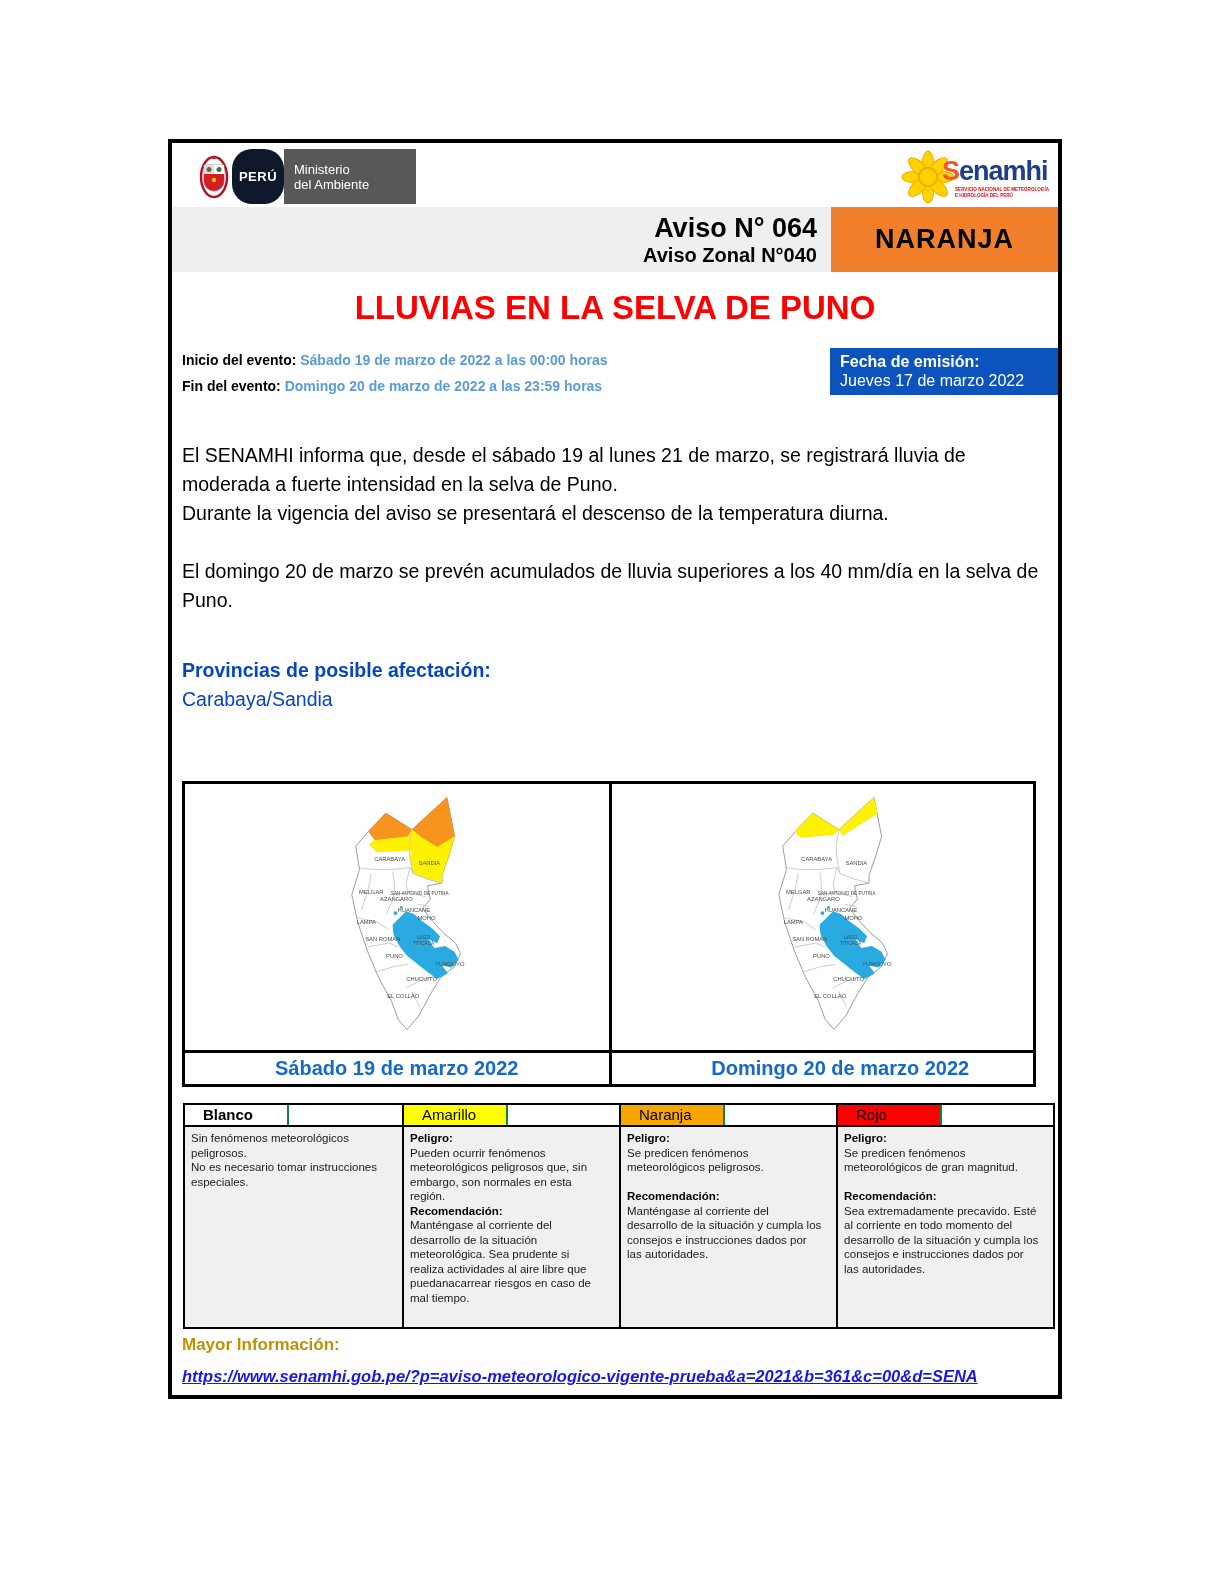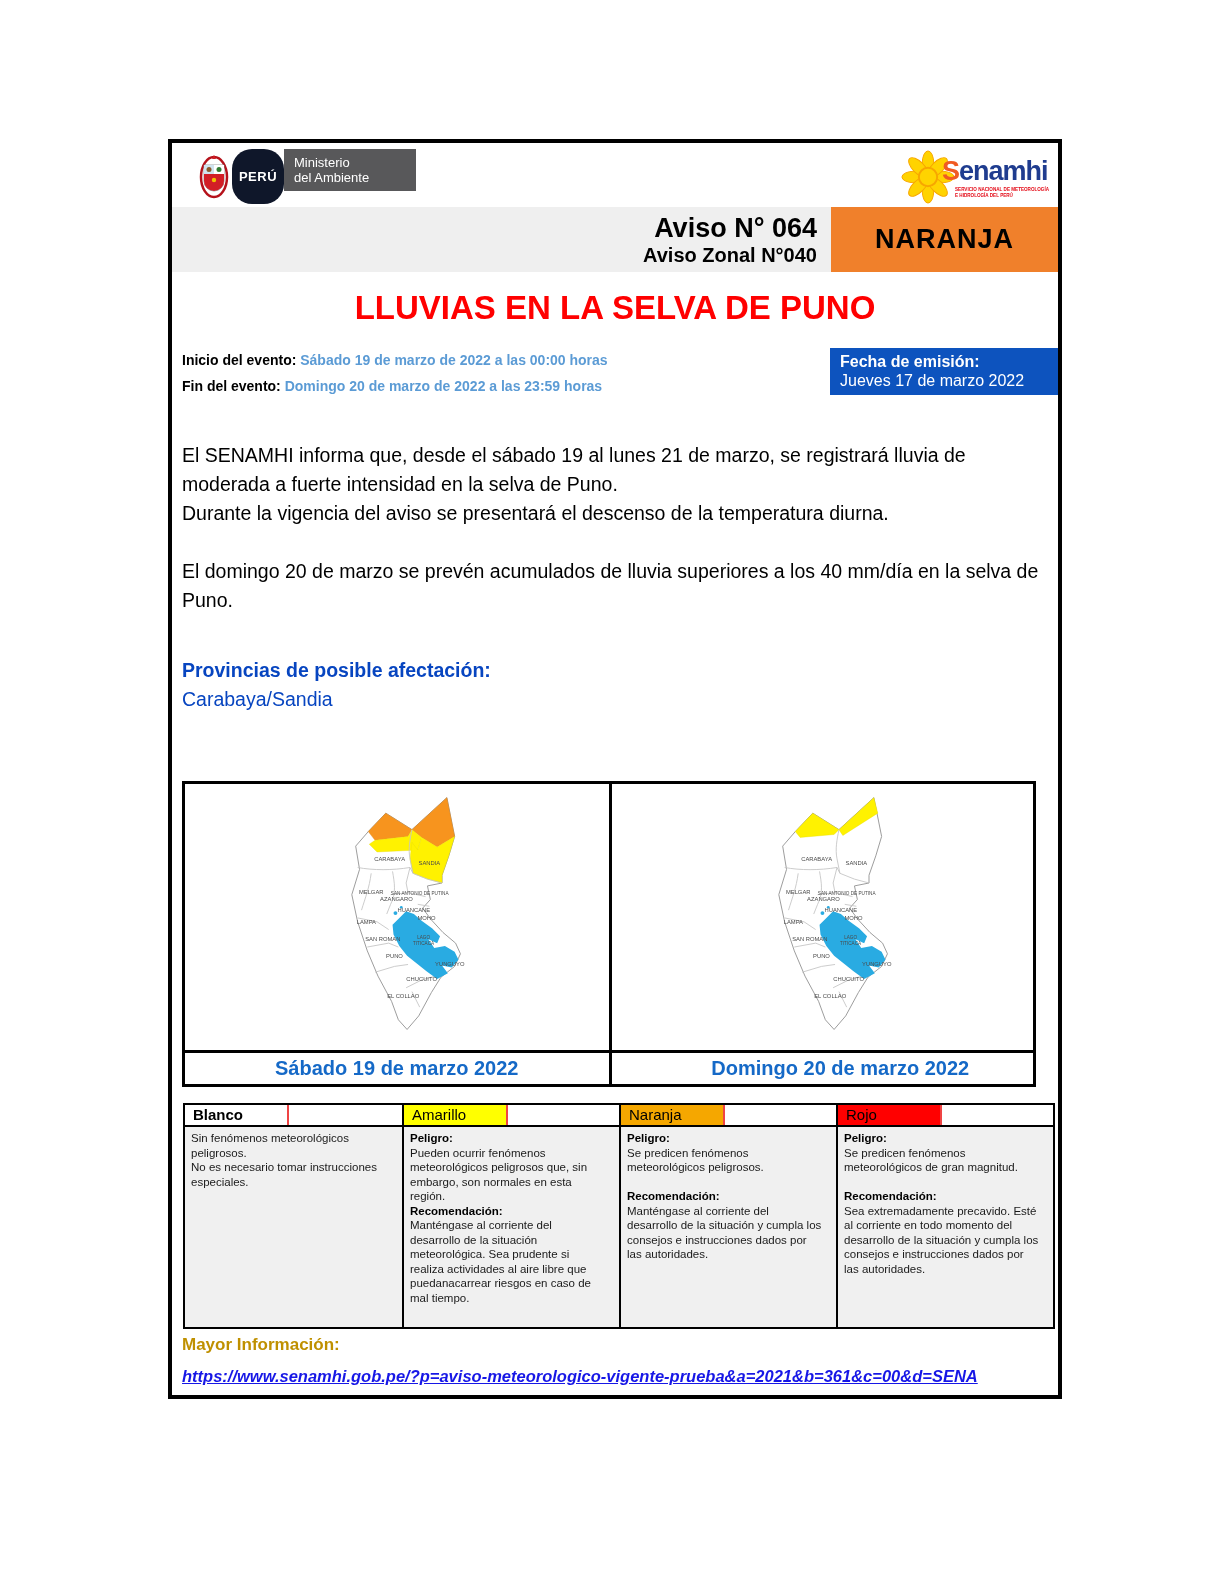--- a/index.html
+++ b/index.html
@@ -7,21 +7,21 @@
               font-family:"Liberation Sans", sans-serif; color:#000; }
   .document { position:absolute; left:168px; top:139px; width:894px; height:1260px;
               border:4px solid #000; background:#fff; }
   .abs { position:absolute; }
 
   
   .gov-logo { left:24px; top:6px; height:55px; display:flex; }
   .coat-box { width:36px; height:55px; background:#fff; display:flex; align-items:center; justify-content:center; }
   .peru-box { width:52px; height:55px; background:#0f172a; color:#fff; display:flex; align-items:center; justify-content:center;
               font-size:13px; font-weight:bold; letter-spacing:.5px;border-radius:20px; }
-  .ministry-box { width:132px; height:42px; background:#58585A; color:#fff; font-size:13px;
+  .ministry-box { width:132px; height:55px; background:#58585A; color:#fff; font-size:13px;
                   display:flex; flex-direction:column; justify-content:center; padding-left:10px; line-height:15px; }
   .senamhi { left:728px; top:4px; width:158px; height:60px; display:flex; align-items:center; }
   .senamhi-txt { margin-left:-14px; }
   .senamhi-name { font-size:27px; font-weight:bold; color:#1F3C8F; letter-spacing:-1px; }
   .senamhi-name .s-cap { color:#F05A22; }
   .senamhi-sub { font-size:4.6px; color:#E30613; font-weight:bold; line-height:5.4px; margin-left:13px; }
 
   .band { left:0; top:64px; width:659px; height:65px; background:#EFEFEF;
           display:flex; flex-direction:column; justify-content:center; align-items:flex-end; padding-right:14px; }
   .band-line1 { font-size:27px; font-weight:bold; line-height:30px; }
@@ -59,21 +59,21 @@
   .innerline { fill:none; stroke:#c4c4c4; stroke-width:0.9; }
   .lake { fill:#29ABE2; }
   .hl-orange { fill:#F7941E; stroke:#e0820f; stroke-width:0.4; }
   .hl-yellow { fill:#FFF200; stroke:#e8dc00; stroke-width:0.4; }
 
   
   .legend-table { left:11px; top:960px; width:872px; display:flex; border:2px solid #000; }
   .legend-col { width:218px; display:flex; flex-direction:column; }
   .legend-col + .legend-col { border-left:2px solid #000; }
   .legend-head { display:flex; height:22px; border-bottom:2px solid #000; }
-  .legend-chip { width:104px; height:100%; border-right:2px solid #ef4444; font-size:15px; padding:1px 0 0 8px; }
+  .legend-chip { width:104px; height:100%; border-right:2px solid #15803d; font-size:15px; padding:1px 0 0 18px; }
   .legend-chip.bold { font-weight:bold; }
   .legend-head-rest { flex:1; background:#fff; }
   .legend-body { background:#F0F0F0; min-height:200px; padding:4px 14px 6px 6px;
                  font-size:11.5px; line-height:14.5px; color:#1a1a1a; }
   .legend-body b { color:#000; }
   .lg-gap { height:14.5px; }
 
   
   .more-info { left:10px; top:1192px; color:#BF9000; font-weight:bold; font-size:17px; }
   .info-link { left:10px; top:1224px; color:#1717E6; font-size:16.5px; font-style:italic; text-decoration:underline; font-weight:bold; }

